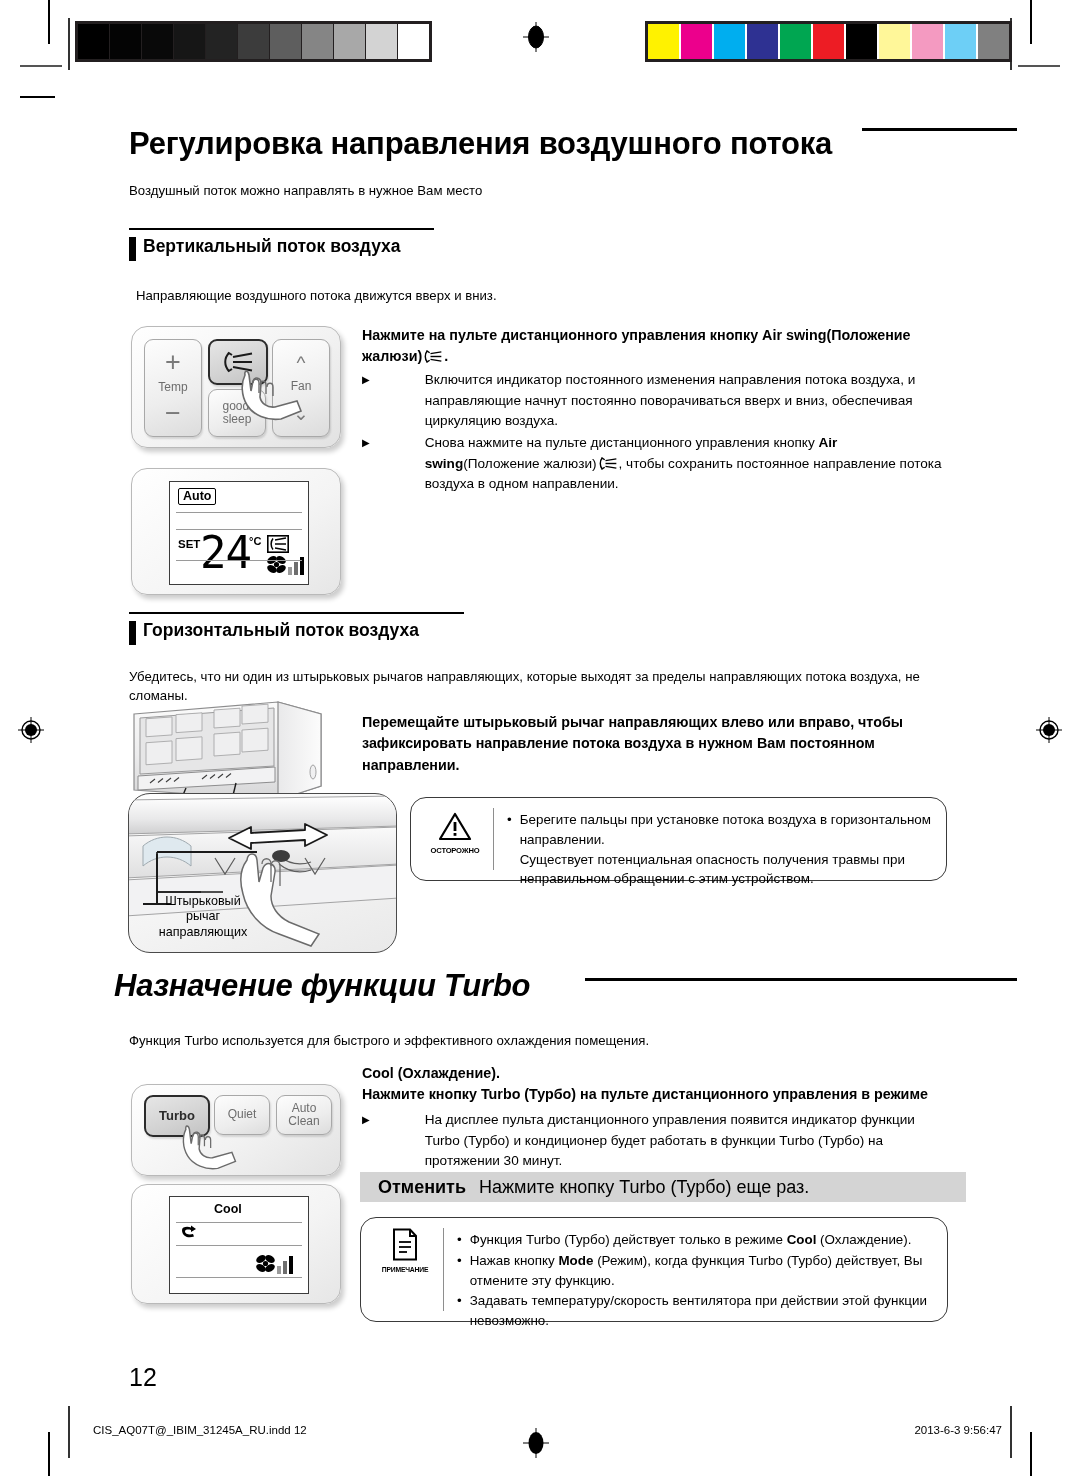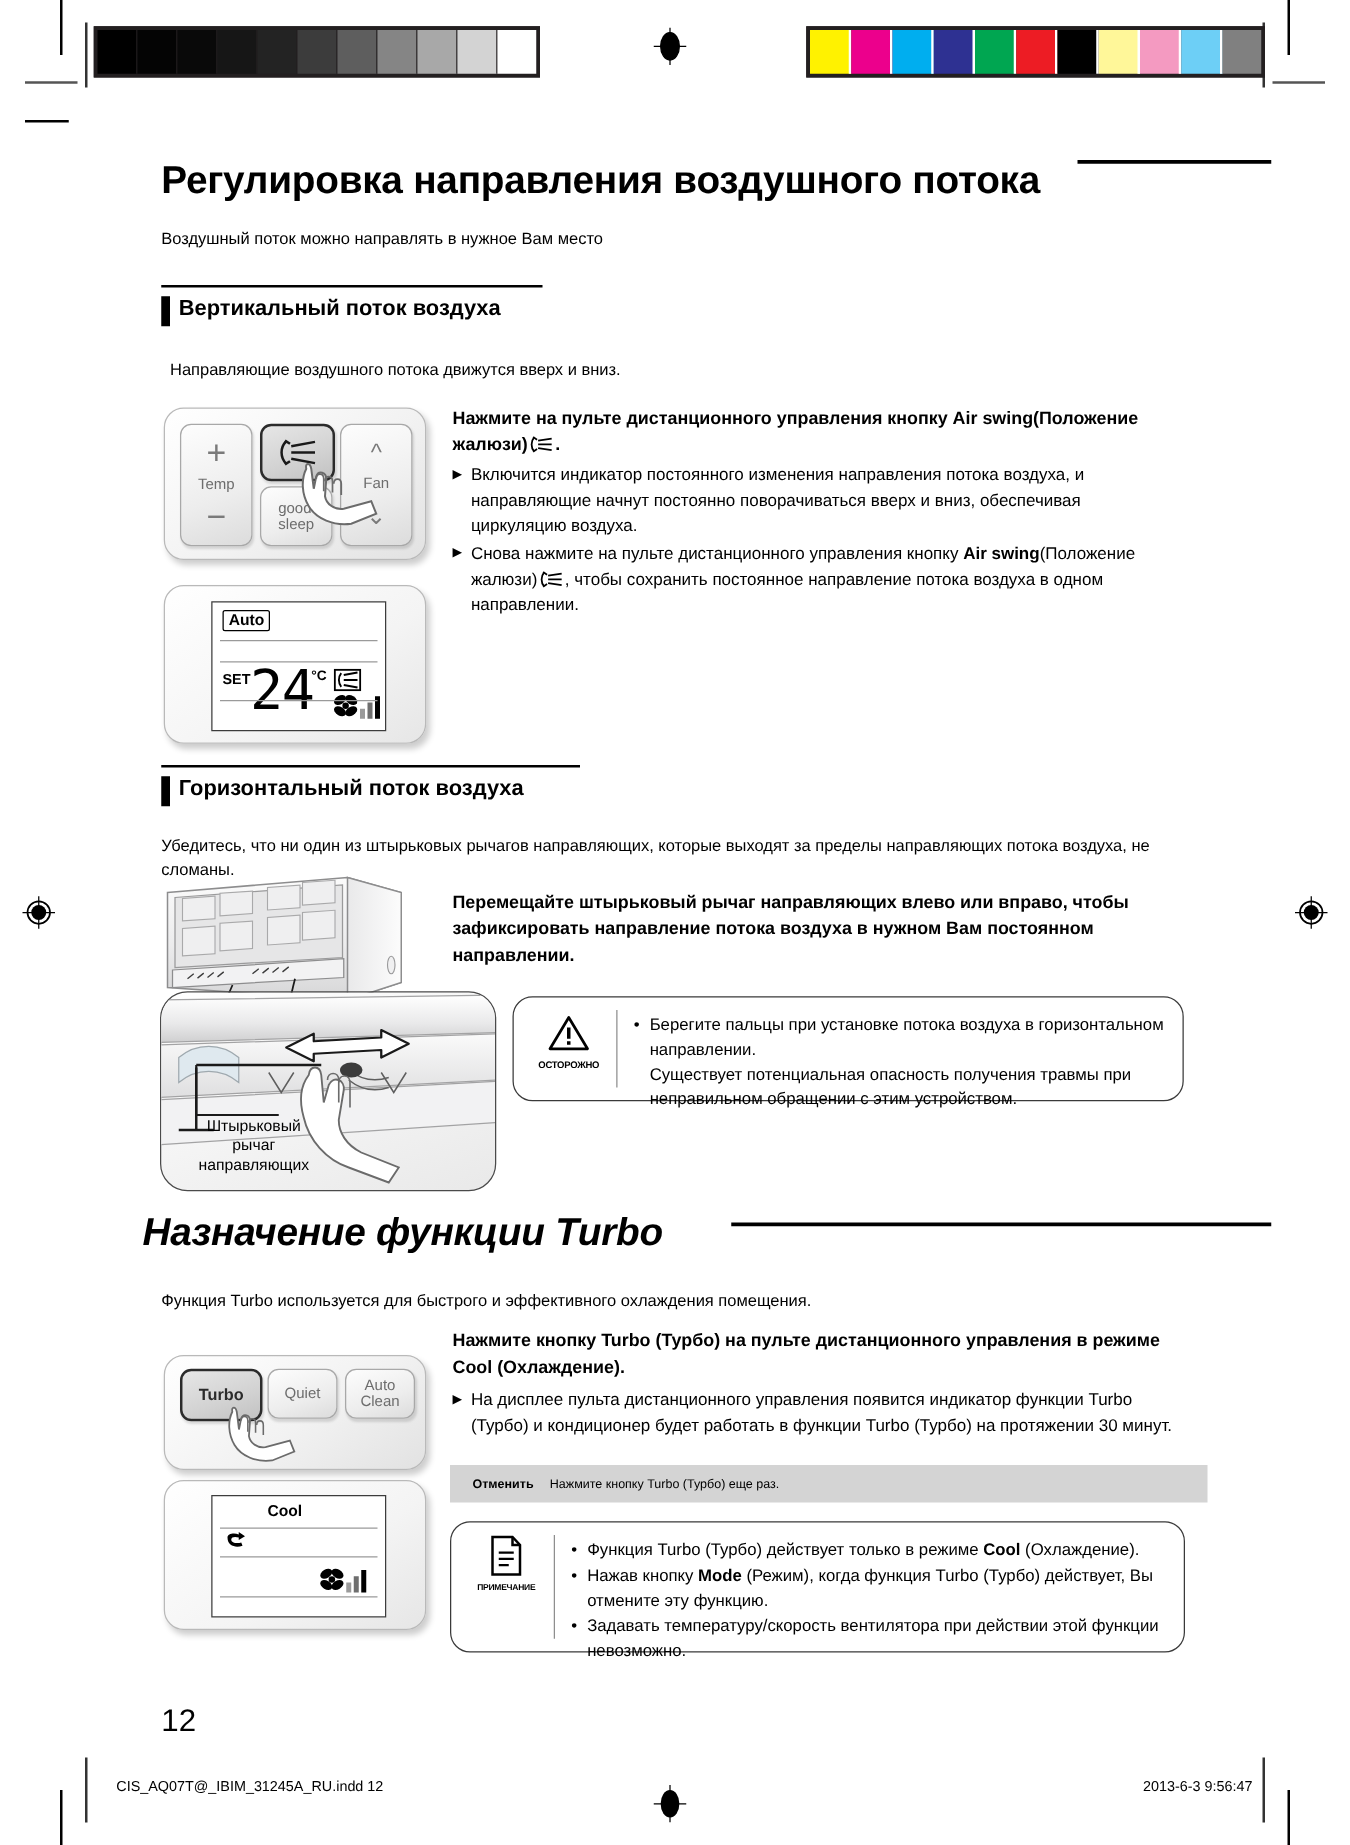--- a/index.html
+++ b/index.html
@@ -53,21 +53,21 @@
     background:#000;
   }
   .h2rule{position:absolute;height:2px;background:#000;}
 
   
   .ptext{position:absolute;font-size:13.2px;line-height:1.45;}
   .btext{position:absolute;font-size:14.3px;font-weight:bold;line-height:1.5;}
   .bullet{position:absolute;font-size:13.6px;line-height:1.52;}
   .bullet .row{display:flex;gap:7px;margin-bottom:1px;}
   .bullet .tri{flex:0 0 auto;font-size:10px;line-height:1.9;}
-  .bullet .bd{flex:1 1 auto;}
+  .bullet .bd{flex:1 1 auto;margin-left:48px;}
   b{font-weight:bold;}
 
   .swglyph{
     display:inline-block;
     width:20px;height:15px;
     vertical-align:-3px;
     margin:0 1px;
   }
 
   
@@ -171,21 +171,21 @@
   }
   .nbox .it{display:flex;gap:8px;margin-bottom:1px;}
   .nbox .dot{flex:0 0 auto;}
   .nbox .bd{flex:1 1 auto;}
 
   
   .graybar{
     position:absolute;
     background:#d4d4d4;
     display:flex;align-items:center;
-    font-size:10px;
+    font-size:18px;
     padding-left:18px;
     gap:13px;
   }
   .graybar .lbl{font-weight:bold;}
 
   
   .pagenum{position:absolute;font-size:25px;font-weight:normal;}
   .foot{position:absolute;font-size:11.5px;color:#000;white-space:nowrap;}
 </style>
 </head>
@@ -526,22 +526,22 @@
         </g>
         <rect x="23" y="13" width="4" height="8" fill="#9a9a9a"></rect>
         <rect x="29" y="8" width="4" height="13" fill="#6e6e6e"></rect>
         <rect x="35" y="3" width="4" height="18" fill="#000"></rect>
       </svg>
       <div class="lcdline" style="top:80px;"></div>
     </div>
   </div>
 
   <div class="btext" style="left:362px;top:1063px;width:585px;">
+    <div>Cool (Охлаждение).</div>
     <div>Нажмите кнопку Turbo (Турбо) на пульте дистанционного управления в режиме</div>
-    <div>Cool (Охлаждение).</div>
   </div>
 
   <div class="bullet" style="left:362px;top:1110px;width:590px;">
     <div class="row">
       <span class="tri">▶</span>
       <span class="bd">На дисплее пульта дистанционного управления появится индикатор функции Turbo (Турбо) и кондиционер будет работать в функции Turbo (Турбо) на протяжении 30 минут.</span>
     </div>
   </div>
 
   <div class="graybar" style="left:360px;top:1172px;width:588px;height:30px;">

